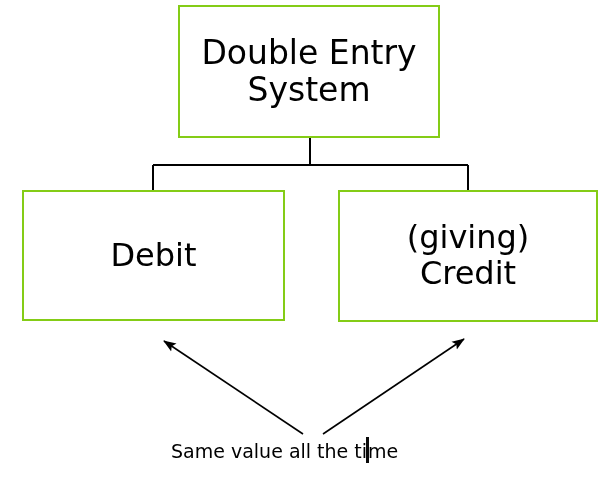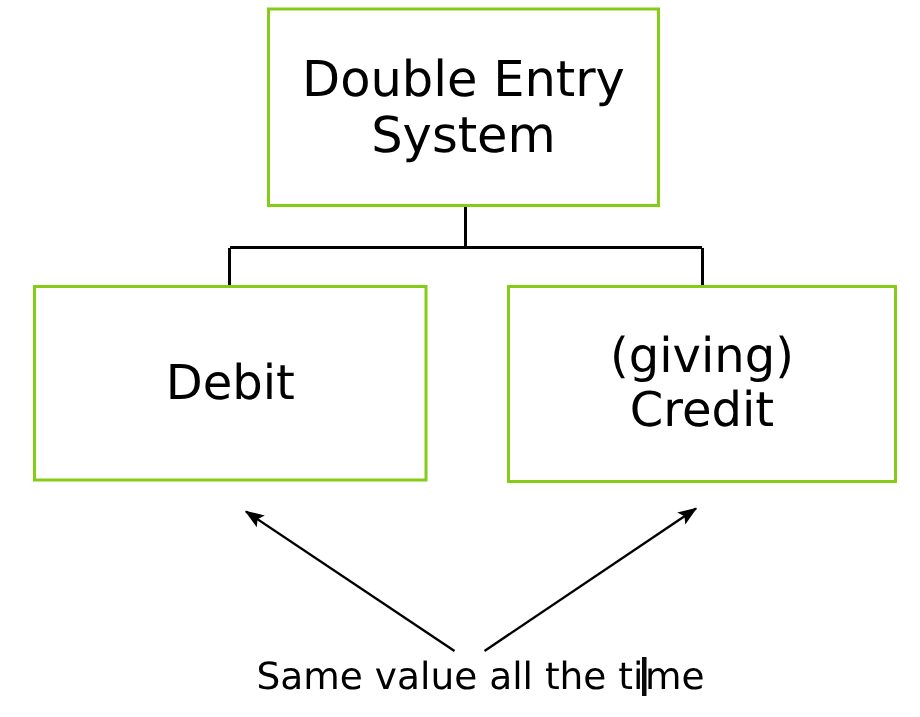--- a/index.html
+++ b/index.html
@@ -58,21 +58,21 @@
     left: 0;
     top: 0;
     width: 613px;
     height: 478px;
     overflow: visible;
   }
   #caption {
     position: absolute;
     left: 171px;
     top: 437px;
-    font-size: 25px;
+    font-size: 19px;
     color: #000000;
     white-space: nowrap;
     line-height: 1.1;
   }
   #caption .caret {
     display: inline-block;
     width: 3px;
     height: 26px;
     background: #0a0a0a;
     vertical-align: -5px;

